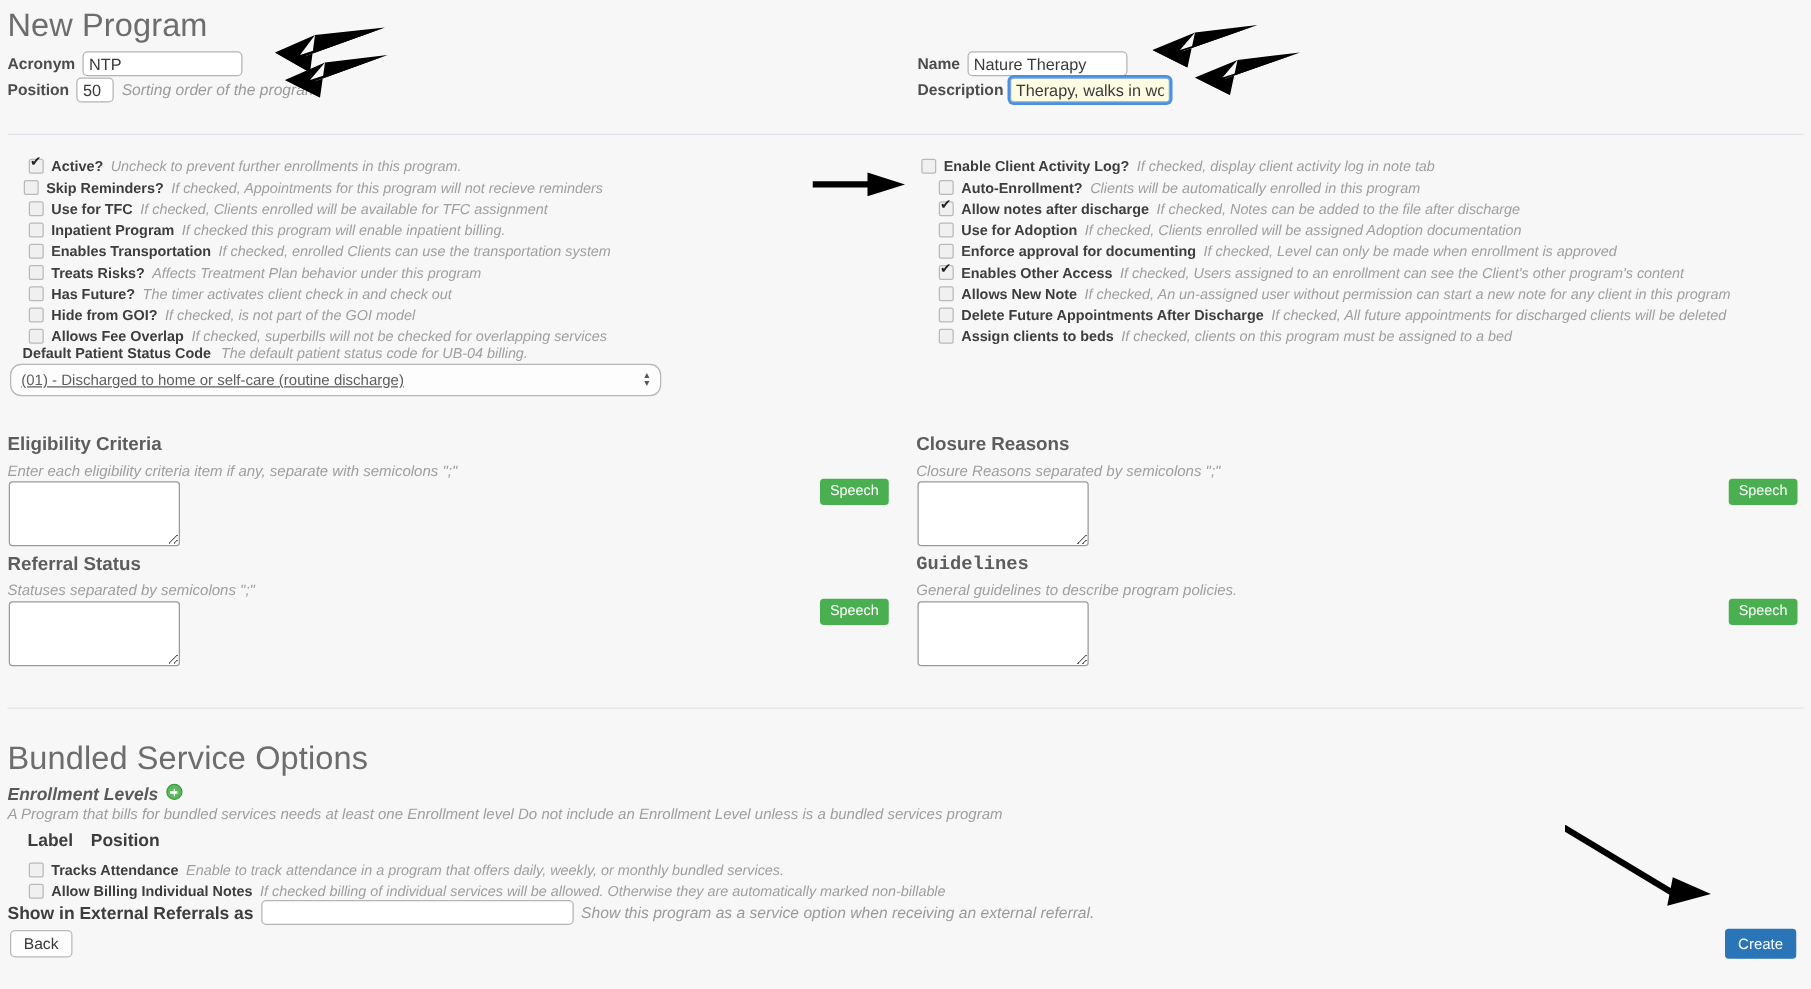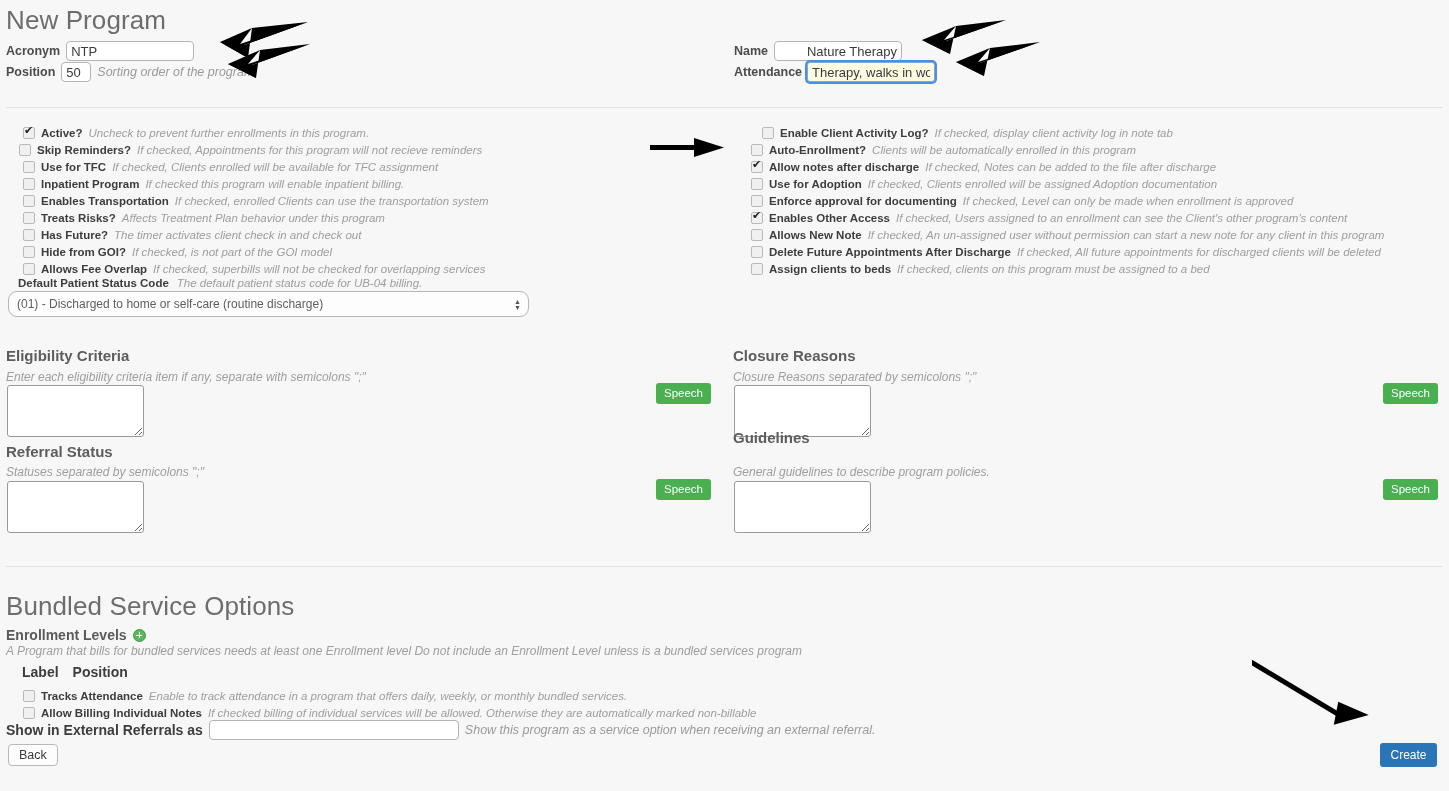--- a/index.html
+++ b/index.html
@@ -58,21 +58,21 @@
   .abs { position: absolute; }
 
   
   #row-acronym { left: 6px; top: 41px; display: flex; align-items: center; gap: 6px; }
   #input-acronym { width: 128px; }
   #row-position { left: 6px; top: 62px; display: flex; align-items: center; gap: 6px; }
   #input-position { width: 30px; }
 
   
   #row-name { left: 734px; top: 41px; display: flex; align-items: center; gap: 6px; }
-  #input-name { width: 128px; text-align: right; }
+  #input-name { width: 128px; }
   #row-description { left: 734px; top: 62px; display: flex; align-items: center; gap: 5px; }
   #input-description { width: 128px; }
 
   
   hr.rule {
     position: absolute;
     left: 6px;
     width: 1437px;
     height: 0;
     margin: 0;
@@ -123,20 +123,21 @@
     width: 100%; height: 100%;
     border: 1px solid #b6b6b6;
     border-radius: 9px;
     background: #fdfdfd;
     font-size: 12px;
     color: #5e5e5e;
     display: flex;
     align-items: center;
     padding: 12px 8px;
     position: relative;
+    text-decoration: underline;
   }
   .sel-arrows {
     position: absolute;
     right: 7px; top: 50%;
     transform: translateY(-50%);
     display: flex; flex-direction: column;
     gap: 1px; line-height: 5px;
     font-size: 7px; color: #555;
   }
 
@@ -165,21 +166,21 @@
     color: #fff;
     font-size: 11.5px;
     border: none;
     border-radius: 3px;
     padding: 4px 8px 5px;
     font-family: "Liberation Sans", sans-serif;
     cursor: pointer;
   }
 
   
-  #enroll-levels-row { left: 6px; top: 627px; display: flex; align-items: center; gap: 6px; }
+  #enroll-levels-row { left: 6px; top: 627px; display: flex; align-items: flex-start; gap: 6px; font-style: italic; }
   .enroll-title { font-size: 14px; font-weight: bold; color: #5a5a5a; }
   .add-icon {
     width: 13px; height: 13px; border-radius: 50%;
     background: #5cb85c;
     border: 1px solid #3f9942;
     position: relative; display: inline-block;
   }
   .add-icon::before, .add-icon::after {
     content: ""; position: absolute; background: #fff;
   }
@@ -236,21 +237,21 @@
     <span class="fld-label">Position</span>
     <input type="text" id="input-position" value="50" style="">
     <span class="hint">Sorting order of the program</span>
   </div>
 
   <div class="abs" id="row-name">
     <span class="fld-label">Name</span>
     <input type="text" id="input-name" value="Nature Therapy" style="">
   </div>
   <div class="abs" id="row-description">
-    <span class="fld-label">Attendance</span>
+    <span class="fld-label">Description</span>
     <input type="text" class="focused-autofill" id="input-description" value="Therapy, walks in woods" style="background: rgb(253, 251, 226); box-shadow: rgb(74, 144, 226) 0px 0px 0px 2px;">
   </div>
 
   <hr class="rule" id="rule-1">
 
   <div id="cb-left-col">
       <div class="cb-row" style="left: 7px; top: 125px;">
         <span class="cb checked"></span>
         <span class="cb-label">Active?</span>
         <span class="cb-hint">Uncheck to prevent further enrollments in this program.</span>
@@ -290,21 +291,21 @@
         <span class="cb-label">Hide from GOI?</span>
         <span class="cb-hint">If checked, is not part of the GOI model</span>
       </div>
       <div class="cb-row" style="left: 7px; top: 261px;">
         <span class="cb"></span>
         <span class="cb-label">Allows Fee Overlap</span>
         <span class="cb-hint">If checked, superbills will not be checked for overlapping services</span>
       </div>
     </div>
   <div id="cb-right-col">
-      <div class="cb-row" style="left: 746px; top: 125px;">
+      <div class="cb-row" style="left: 721px; top: 125px;">
         <span class="cb"></span>
         <span class="cb-label">Enable Client Activity Log?</span>
         <span class="cb-hint">If checked, display client activity log in note tab</span>
       </div>
       <div class="cb-row" style="left: 735px; top: 142px;">
         <span class="cb"></span>
         <span class="cb-label">Auto-Enrollment?</span>
         <span class="cb-hint">Clients will be automatically enrolled in this program</span>
       </div>
       <div class="cb-row" style="left: 735px; top: 159px;">
@@ -366,21 +367,21 @@
   <div class="sec-head" style="left:6px; top:443px;">Referral Status</div>
   <div class="sec-hint" style="left:6px; top:465px;">Statuses separated by semicolons ";"</div>
   <textarea class="box" style="left: 7px; top: 481px;"></textarea>
   <button class="speech-btn" style="left: 656px; top: 479px; background: rgb(74, 175, 80);">Speech</button>
 
   <div class="sec-head" style="left:733px; top:347px;">Closure Reasons</div>
   <div class="sec-hint" style="left:733px; top:370px;">Closure Reasons separated by semicolons ";"</div>
   <textarea class="box" style="left: 734px; top: 385px;"></textarea>
   <button class="speech-btn" style="left: 1383px; top: 383px; background: rgb(74, 175, 80);">Speech</button>
 
-  <div class="sec-head" style="left:733px; top:429px;">Guidelines</div>
+  <div class="sec-head" style="left:733px; top:443px;font-family:Liberation Mono, monospace;">Guidelines</div>
   <div class="sec-hint" style="left:733px; top:465px;">General guidelines to describe program policies.</div>
   <textarea class="box" style="left: 734px; top: 481px;"></textarea>
   <button class="speech-btn" style="left: 1383px; top: 479px; background: rgb(74, 175, 80);">Speech</button>
 
   <hr class="rule" id="rule-2">
 
   <div class="page-title" id="title-bundled">Bundled Service Options</div>
 
   <div class="abs" id="enroll-levels-row">
     <span class="enroll-title">Enrollment Levels</span>

